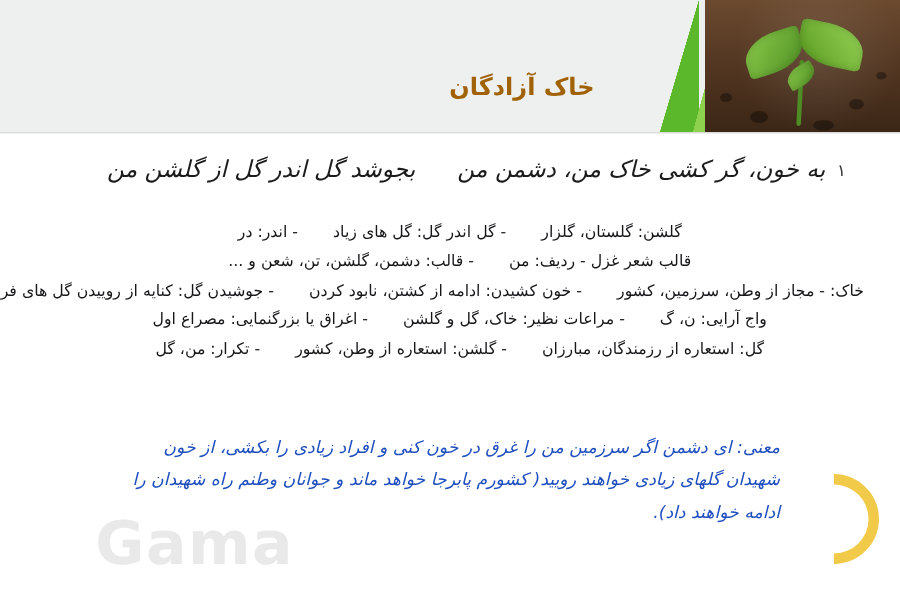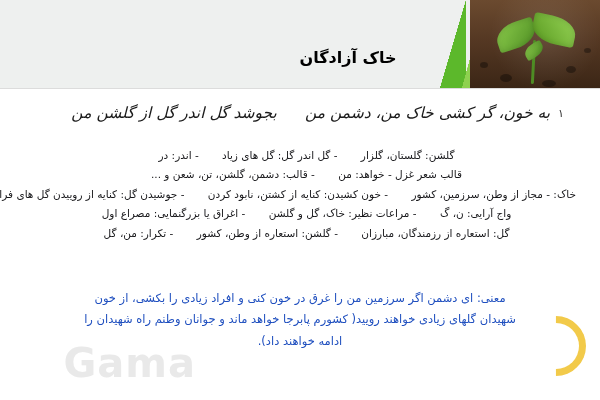--- a/index.html
+++ b/index.html
@@ -120,21 +120,21 @@
     background: linear-gradient(135deg, #8ccc4c, #4f8f23);
   }
 
   
   .title {
     position: absolute;
     top: 48px;
     left: 258px;
     width: 180px;
     text-align: center;
-    color: #000000;
+    color: #a16207;
     font-size: 16px;
     font-weight: bold;
     letter-spacing: 0.5px;
     direction: rtl;
   }
 
   
   .header-rule {
     position: absolute;
     top: 88px;
@@ -200,21 +200,21 @@
   
   .meaning {
     position: absolute;
     top: 288px;
     right: 80px;
     left: 80px;
     direction: rtl;
     color: #1f4fbf;
     font-size: 11.5px;
     line-height: 1.85;
-    text-align: center;
+    font-style: italic;
   }
 
   
   .watermark {
     position: absolute;
     bottom: 6px;
     left: 0;
     width: 600px;
     height: 70px;
     pointer-events: none;
@@ -277,27 +277,27 @@
 
   <div class="notes">
 
     <div class="note-row">
       <span class="note-seg">گلشن: گلستان، گلزار</span>
       <span class="note-seg dash">گل اندر گل: گل های زیاد</span>
       <span class="note-seg dash">اندر: در</span>
     </div>
 
     <div class="note-row">
-      <span class="note-seg">قالب شعر غزل - خواهد: من</span>
+      <span class="note-seg">قالب شعر غزل - ردیف: من</span>
       <span class="note-seg dash">قالب: دشمن، گلشن، تن، شعن و ...</span>
     </div>
 
     <div class="note-row">
       <span class="note-seg">خاک: - مجاز از وطن، سرزمین، کشور</span>
-      <span class="note-seg dash">خون کشیدن: کنایه از کشتن، نابود کردن</span>
+      <span class="note-seg dash">خون کشیدن: ادامه از کشتن، نابود کردن</span>
       <span class="note-seg dash">جوشیدن گل: کنایه از روییدن گل های فراوان</span>
     </div>
 
     <div class="note-row">
       <span class="note-seg">واج آرایی: ن، گ</span>
       <span class="note-seg dash">مراعات نظیر: خاک، گل و گلشن</span>
       <span class="note-seg dash">اغراق یا بزرگنمایی: مصراع اول</span>
     </div>
 
     <div class="note-row">

